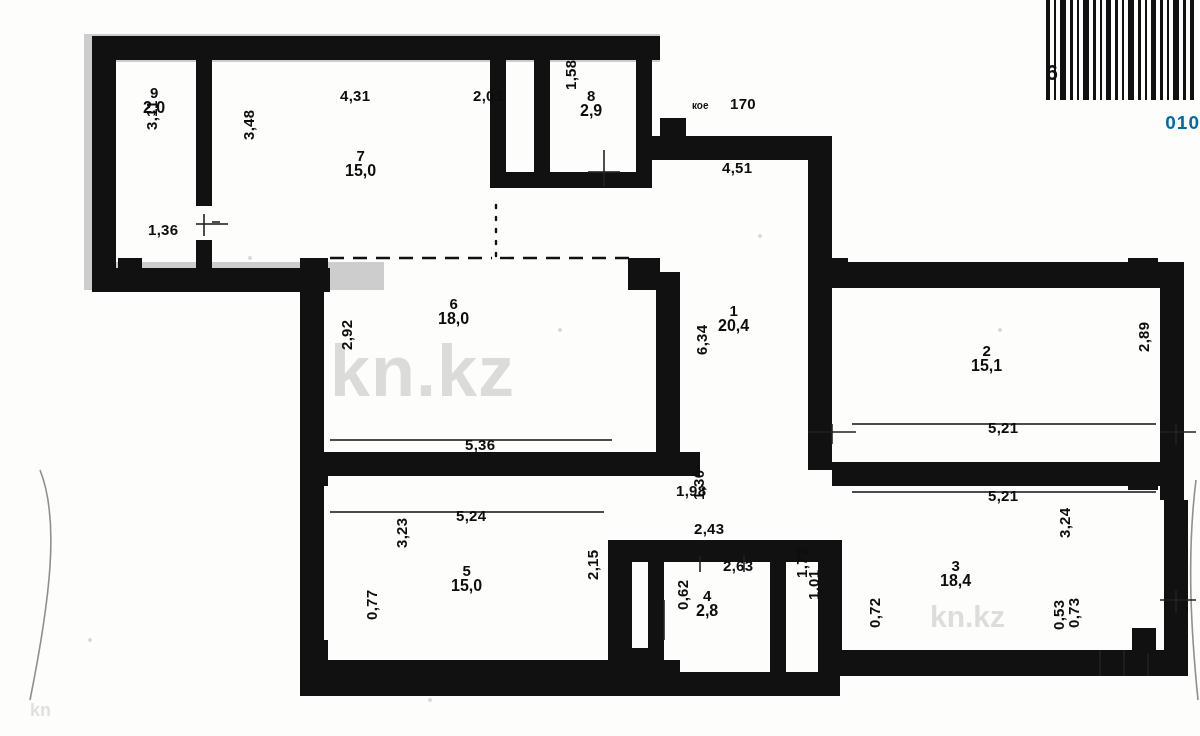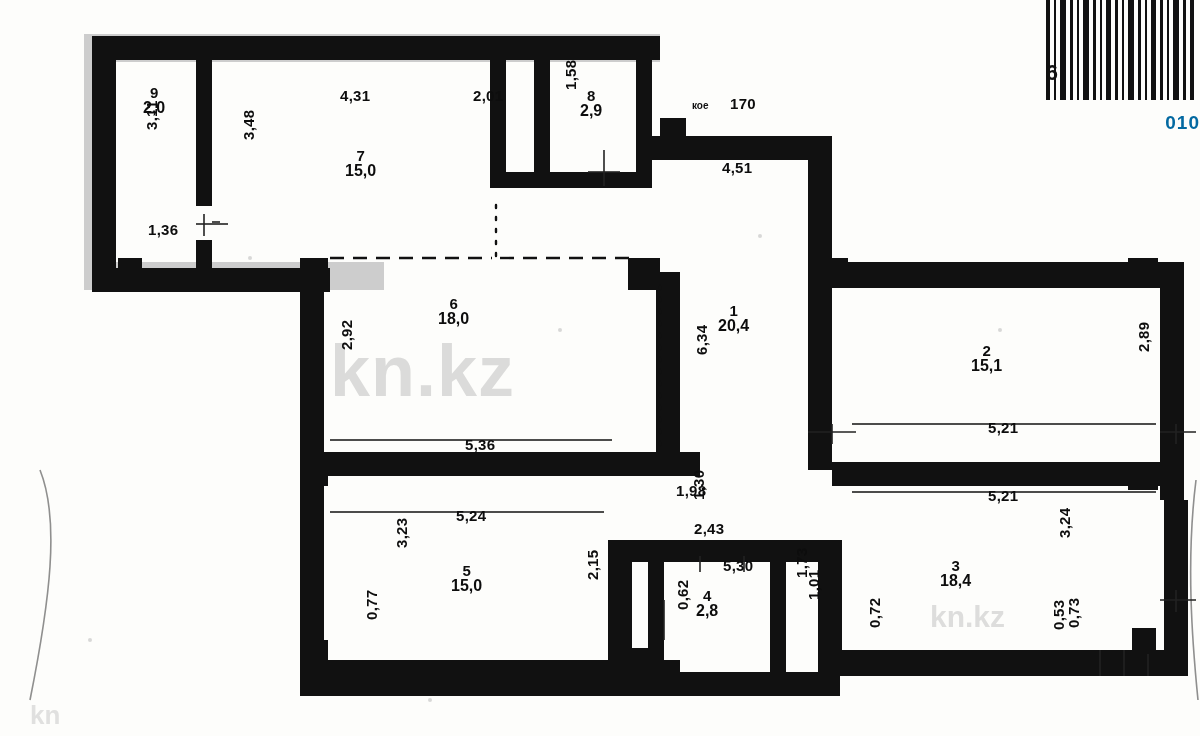--- a/index.html
+++ b/index.html
@@ -107,21 +107,21 @@
     font-weight: bold;
     color: rgba(150, 150, 150, 0.30);
     font-family: "Liberation Sans", sans-serif;
     pointer-events: none;
     user-select: none;
   }
   #watermark3 {
     position: absolute;
     left: 30px;
     top: 700px;
-    font-size: 26px;
+    font-size: 18px;
     font-weight: bold;
     color: rgba(160, 160, 160, 0.30);
     font-family: "Liberation Sans", sans-serif;
     pointer-events: none;
     user-select: none;
     text-align: center;
   }
   #barcode-box {
     position: absolute;
     right: 0;
@@ -360,21 +360,21 @@
       <div class="lbl dim vert" style="left: 339px; top: 350px;">2,92</div>
       <div class="lbl dim" style="left: 465px; top: 437px;">5,36</div>
       <div class="lbl dim" style="left: 432px; top: 508px; margin-left: 24px;">5,24</div>
       <div class="lbl dim vert" style="left: 394px; top: 548px;">3,23</div>
       <div class="lbl dim vert" style="left: 364px; top: 620px;">0,77</div>
       <div class="lbl dim vert" style="left: 585px; top: 580px;">2,15</div>
       <div class="lbl dim vert" style="left: 675px; top: 610px;">0,62</div>
       <div class="lbl dim" style="left: 676px; top: 483px;">1,98</div>
       <div class="lbl dim vert" style="left: 691px; top: 500px;">1,30</div>
       <div class="lbl dim" style="left: 694px; top: 521px;">2,43</div>
-      <div class="lbl dim" style="left: 723px; top: 558px;">5,30</div>
+      <div class="lbl dim" style="left: 723px; top: 558px;">2,63</div>
       <div class="lbl dim vert" style="left: 794px; top: 578px;">1,73</div>
       <div class="lbl dim vert" style="left: 806px; top: 600px;">1,01</div>
       <div class="lbl dim vert" style="left: 867px; top: 628px;">0,72</div>
       <div class="lbl dim vert" style="left: 694px; top: 355px;">6,34</div>
       <div class="lbl dim" style="left: 988px; top: 420px;">5,21</div>
       <div class="lbl dim" style="left: 988px; top: 488px;">5,21</div>
       <div class="lbl dim vert" style="left: 1136px; top: 352px;">2,89</div>
       <div class="lbl dim vert" style="left: 1057px; top: 538px;">3,24</div>
       <div class="lbl dim vert" style="left: 1051px; top: 630px;">0,53</div>
       <div class="lbl dim vert" style="left: 1066px; top: 628px;">0,73</div>

